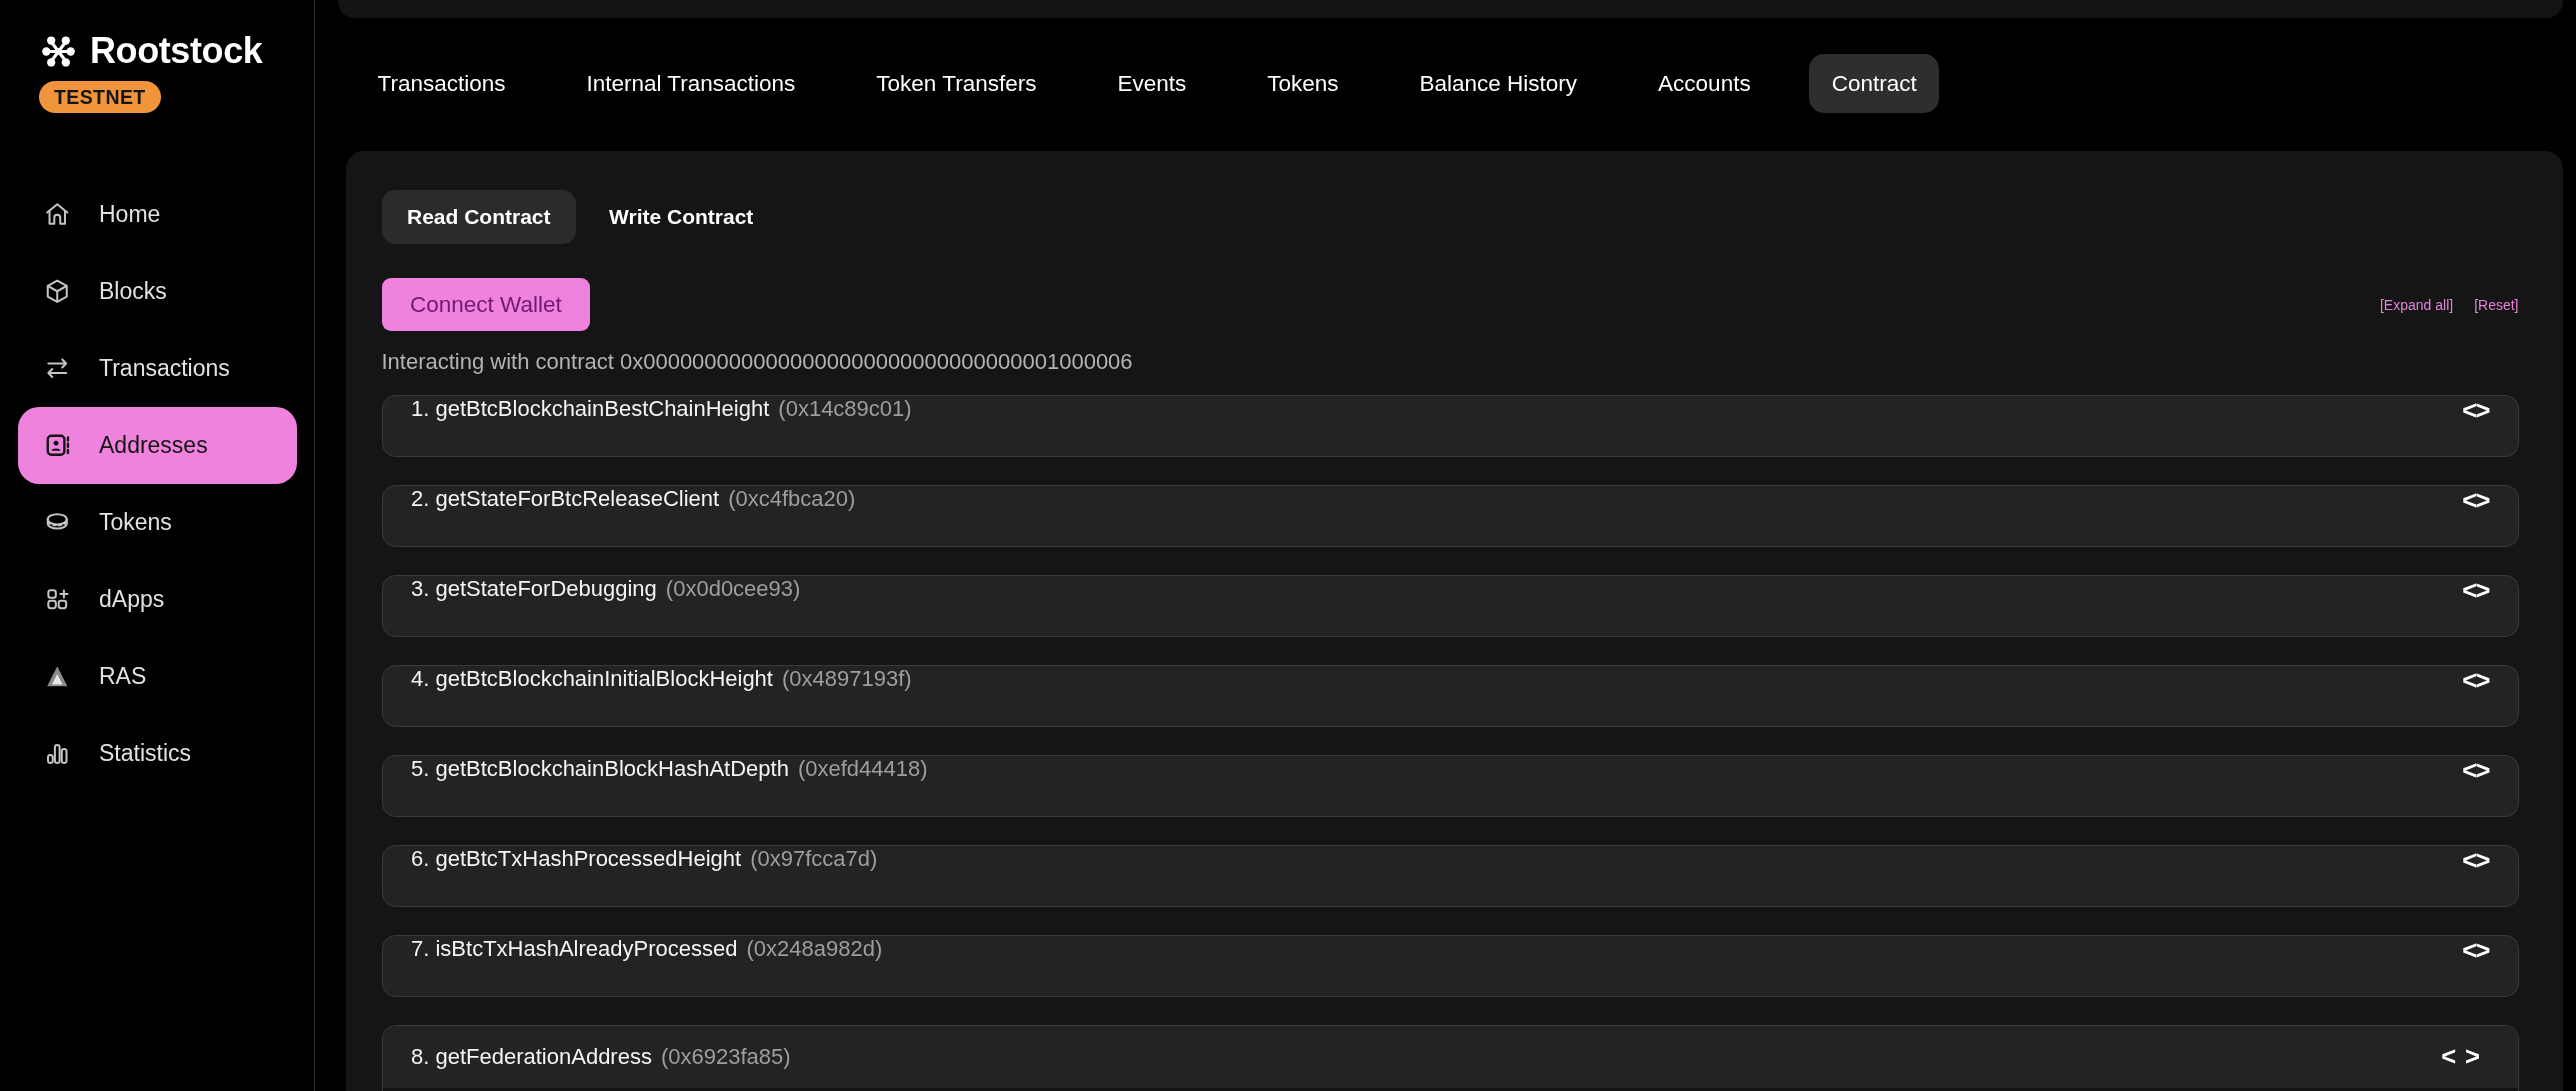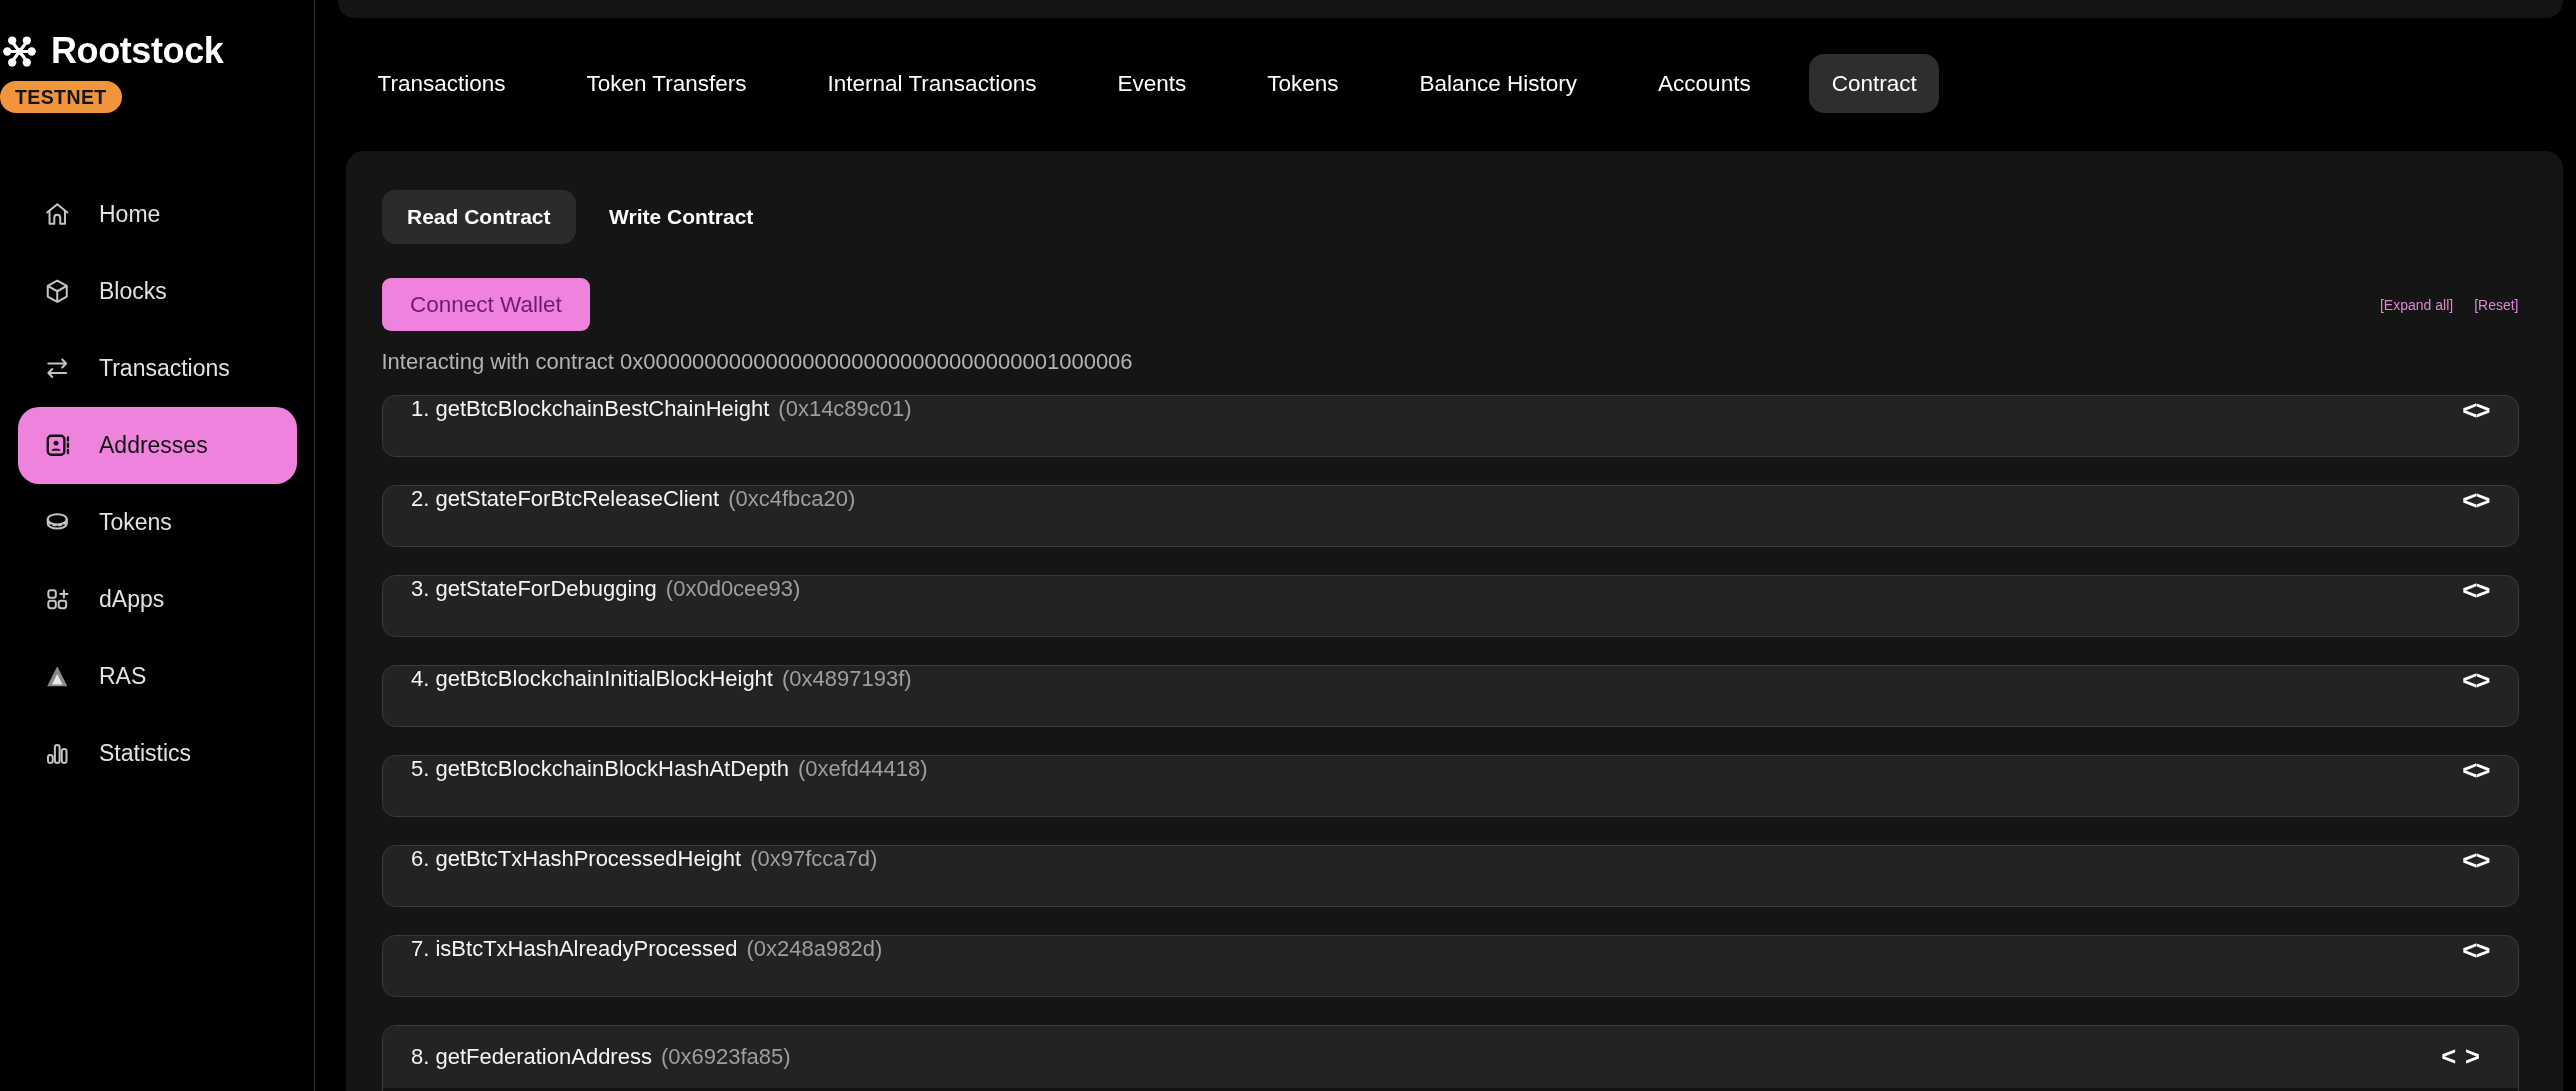--- a/index.html
+++ b/index.html
@@ -10,21 +10,21 @@
     color: #fff;
   }
 
   
   .sidebar {
     position: absolute; left: 0; top: 0; bottom: 0; width: 315px;
     background: #000;
     border-right: 1.5px solid #313131;
     padding-top: 30px;
   }
-  .logo-block { }
+  .logo-block { padding-left: 39px; }
   .logo-row { display: flex; align-items: center; gap: 12px; }
   .brand-name { font-size: 36px; font-weight: 700; color: #fff; letter-spacing: -0.4px; }
   .net-badge {
     display: inline-block; margin-top: 9px;
     background: #f0953c; color: #151515;
     font-size: 19.5px; font-weight: 700; letter-spacing: 0.4px;
     padding: 4.5px 15px; border-radius: 750px;
   }
   .side-nav { margin-top: 63px; padding-left: 18px; }
   .side-item {
@@ -233,22 +233,22 @@
       <span>Statistics</span>
     </div>
   </nav>
 </aside>
 
 <div class="main">
   <div class="top-strip"></div>
 
   <nav class="top-tabs">
     <div class="top-tab">Transactions</div>
+    <div class="top-tab">Internal Transactions</div>
     <div class="top-tab">Token Transfers</div>
-    <div class="top-tab">Internal Transactions</div>
     <div class="top-tab">Events</div>
     <div class="top-tab">Tokens</div>
     <div class="top-tab">Balance History</div>
     <div class="top-tab">Accounts</div>
     <div class="top-tab active">Contract</div>
   </nav>
 
   <section class="panel">
     <div class="sub-tabs">
       <div class="sub-tab active">Read Contract</div>

